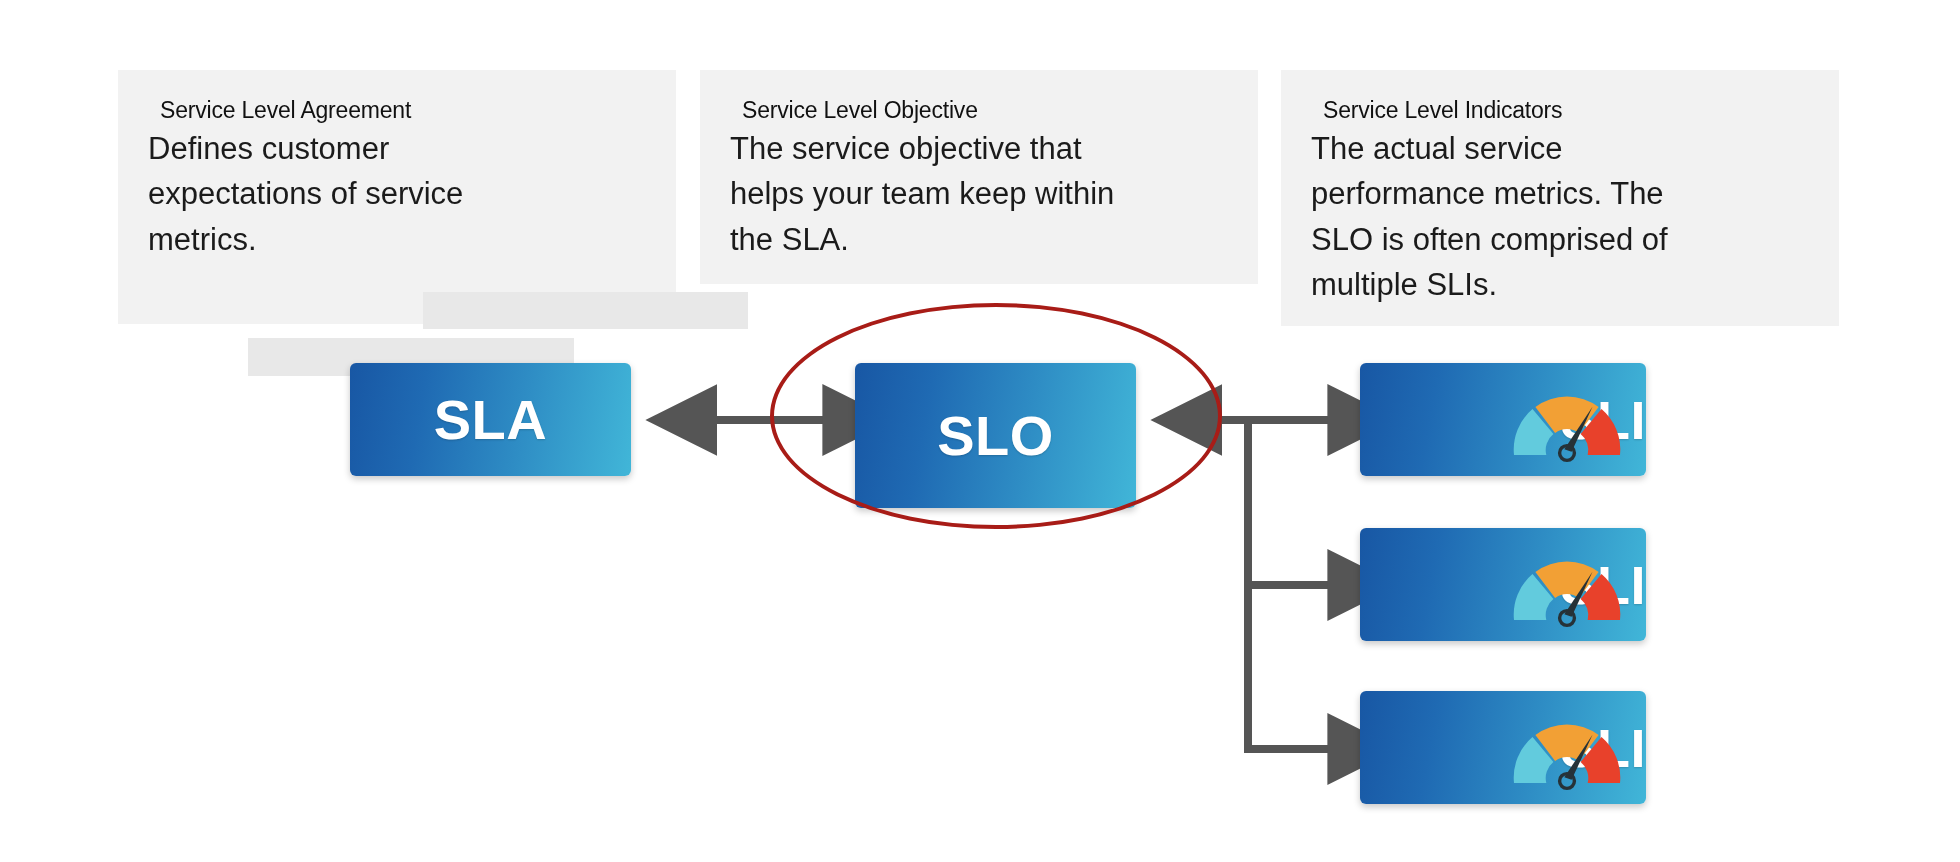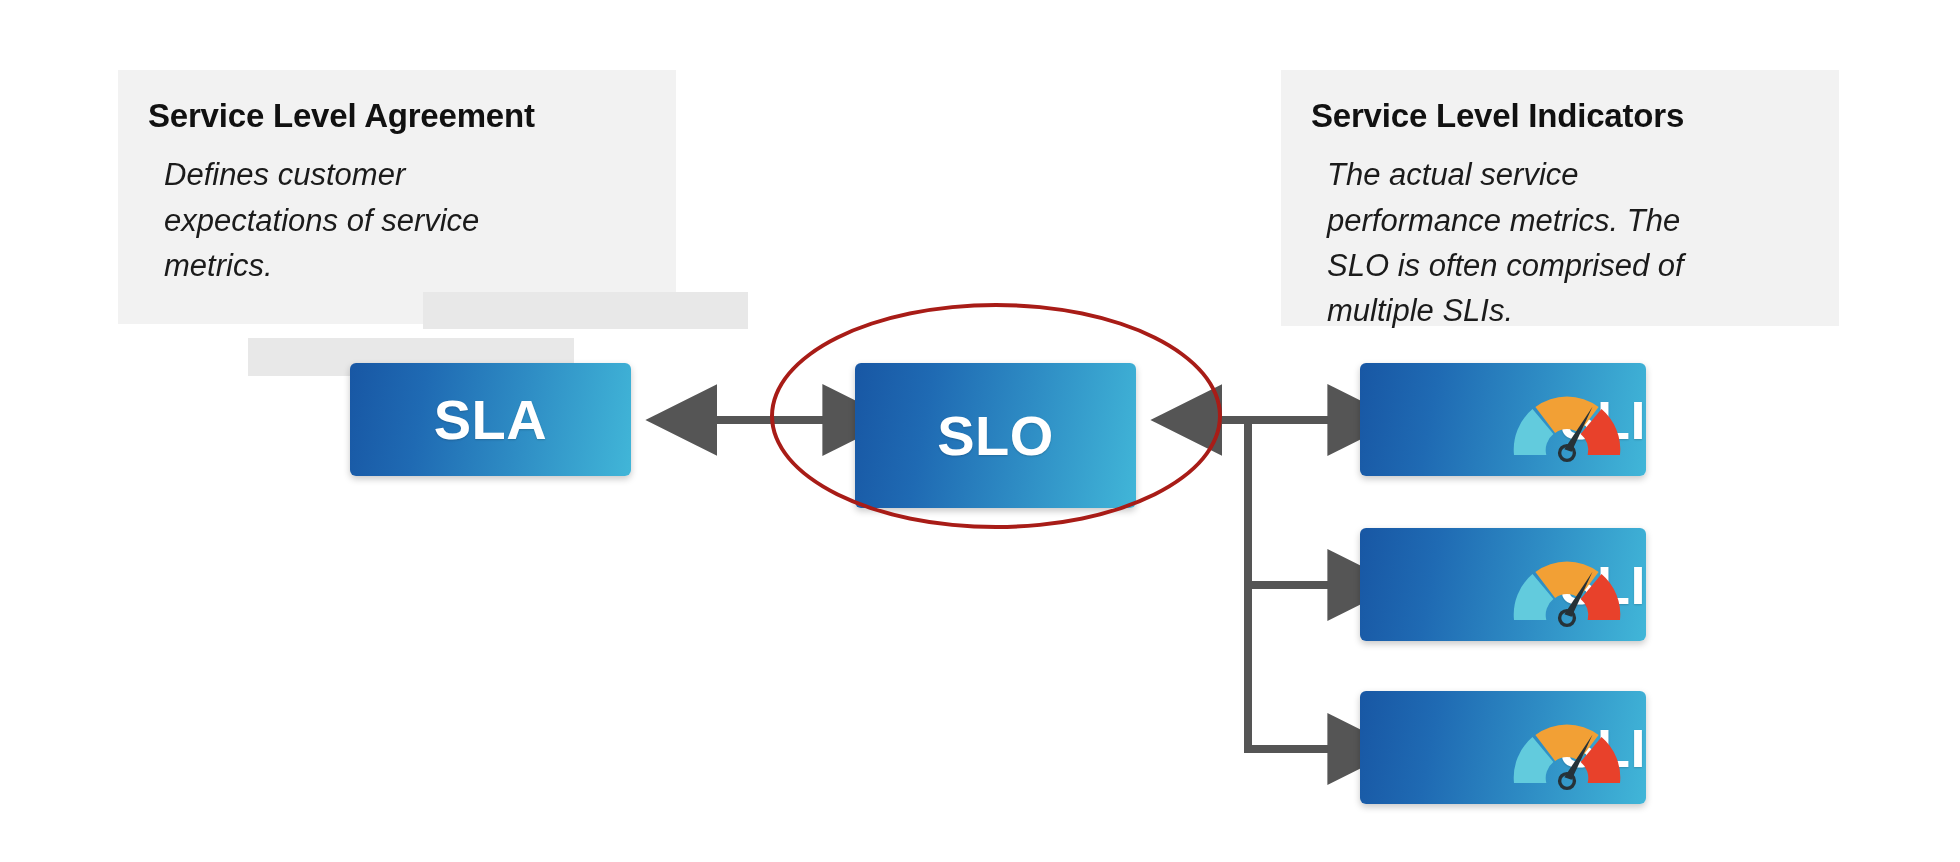--- a/index.html
+++ b/index.html
@@ -19,35 +19,34 @@
   }
 
   
   .card {
     position: absolute;
     background: #f2f2f2;
     box-sizing: border-box;
     padding: 26px 30px 18px 30px;
   }
   .card-title {
-    font-size: 33px;
-    font-weight: bold;
+    font-size: 23px;
+    font-weight: normal;
     color: #111111;
     letter-spacing: -0.2px;
     line-height: 1.22;
-    margin: 0 0 2px 0;
+    margin: 0 0 2px 12px;
     white-space: nowrap;
   }
   .card-body {
     font-size: 31px;
     font-weight: 400;
     color: #1b1b1b;
     line-height: 1.46;
-    margin: 16px;
-    font-style: italic;
+    margin: 0;
   }
   #card-sla  { left: 118px;  top: 70px;  width: 558px; height: 254px; }
   #card-slo  { left: 700px;  top: 70px;  width: 558px; height: 214px; }
   #card-sli  { left: 1281px; top: 70px;  width: 558px; height: 256px; }
 
   .redaction {
     position: absolute;
     background: #e8e8e8;
   }
   #redaction-1 { left: 305px; top: 222px; width: 325px; height: 37px; }
@@ -126,20 +125,28 @@
     <div class="card-title">Service Level Agreement</div>
     <div class="card-body">
       <span>Defines customer</span><br>
       <span>expectations of service</span><br>
       <span>metrics.</span>
     </div>
     <div class="redaction" id="redaction-1"></div>
     <div class="redaction" id="redaction-2"></div>
   </div>
 
+  <div class="card" id="card-slo">
+    <div class="card-title">Service Level Objective</div>
+    <div class="card-body">
+      <span>The service objective that</span><br>
+      <span>helps your team keep within</span><br>
+      <span>the SLA.</span>
+    </div>
+  </div>
 
   <div class="card" id="card-sli">
     <div class="card-title">Service Level Indicators</div>
     <div class="card-body">
       <span>The actual service</span><br>
       <span>performance metrics. The</span><br>
       <span>SLO is often comprised of</span><br>
       <span>multiple SLIs.</span>
     </div>
   </div>

